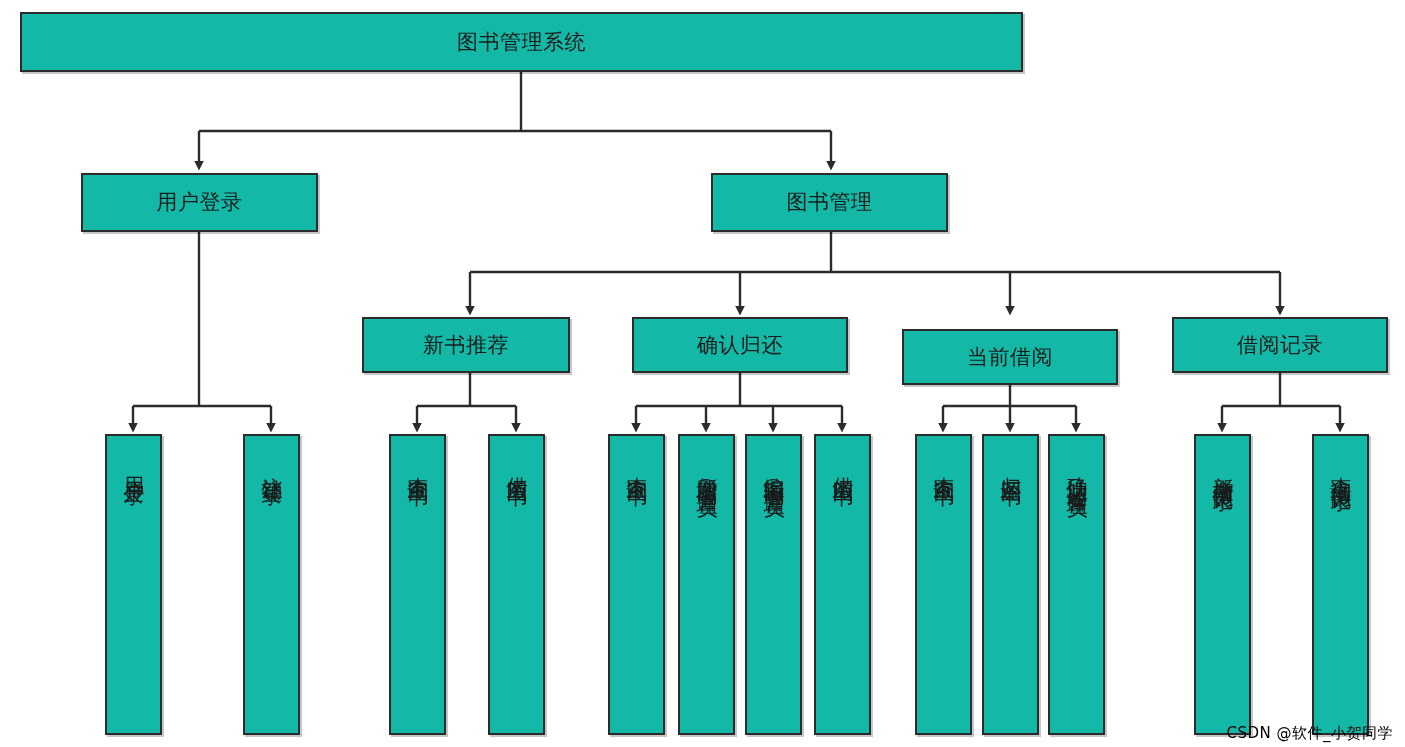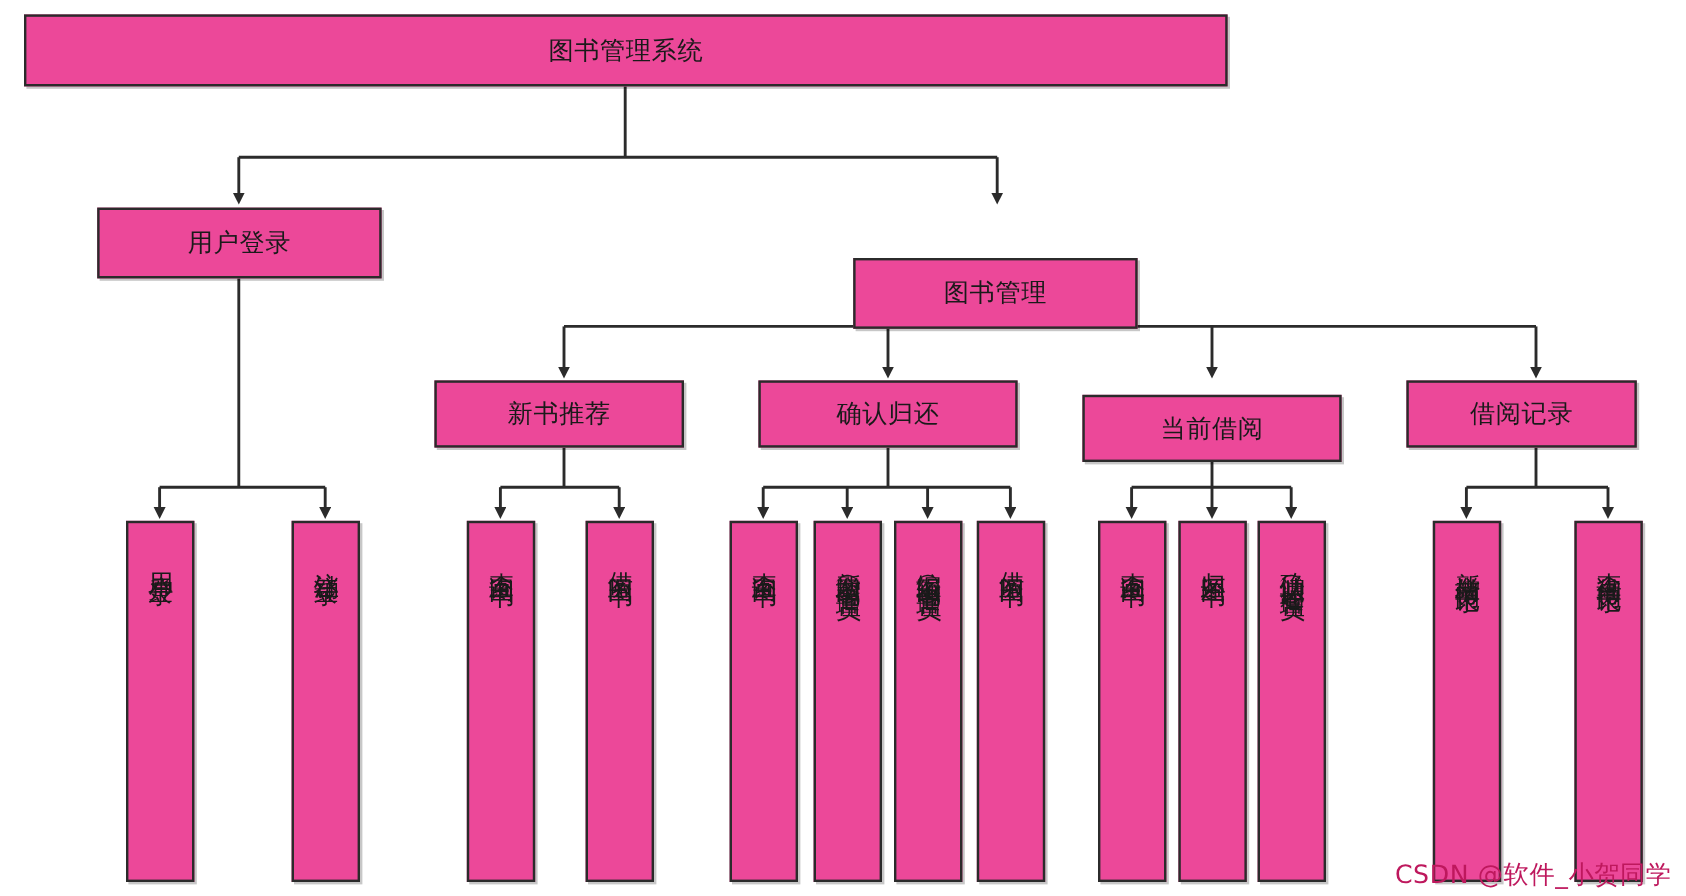--- a/index.html
+++ b/index.html
@@ -21,21 +21,21 @@
     position: absolute;
     left: 0;
     top: 0;
     width: 1405px;
     height: 747px;
     pointer-events: none;
   }
   .node {
     position: absolute;
     box-sizing: border-box;
-    background: #ec4899;
+    background: #14b8a6;
     border: 2px solid #2b2b2b;
     box-shadow: 2px 2px 0 rgba(0,0,0,0.22);
     display: flex;
     align-items: center;
     justify-content: center;
     color: #1a1a1a;
   }
   .node .lbl {
     display: block;
     text-align: center;
@@ -55,22 +55,22 @@
     writing-mode: vertical-rl;
     text-orientation: upright;
     font-size: 21px;
     line-height: 1.0;
     letter-spacing: 3px;
   }
   #watermark {
     position: absolute;
     right: 12px;
     bottom: 4px;
-    font-size: 21px;
-    color: #be185d;
+    font-size: 15px;
+    color: #000000;
     letter-spacing: 0.5px;
     white-space: nowrap;
     user-select: none;
   }
 </style>
 </head>
 <body>
 
 <div id="canvas">
 
@@ -125,34 +125,34 @@
     </g>
   </svg>
 
   <div class="node horiz" style="left:20px; top:12px; width:1003px; height:60px;">
     <span class="lbl">图书管理系统</span>
   </div>
 
   <div class="node horiz" style="left:81px; top:173px; width:237px; height:59px;">
     <span class="lbl">用户登录</span>
   </div>
-  <div class="node horiz" style="left:711px; top:173px; width:237px; height:59px;margin-top:42px;">
+  <div class="node horiz" style="left:711px; top:173px; width:237px; height:59px;">
     <span class="lbl">图书管理</span>
   </div>
 
   <div class="node horiz" style="left:362px; top:317px; width:208px; height:56px;">
     <span class="lbl">新书推荐</span>
   </div>
   <div class="node horiz" style="left:632px; top:317px; width:216px; height:56px;">
     <span class="lbl">确认归还</span>
   </div>
   <div class="node horiz" style="left:902px; top:317px; width:216px; height:56px;margin-top:12px;">
     <span class="lbl">当前借阅</span>
   </div>
-  <div class="node horiz" style="left:1172px; top:317px; width:192px; height:56px;">
+  <div class="node horiz" style="left:1172px; top:317px; width:216px; height:56px;">
     <span class="lbl">借阅记录</span>
   </div>
 
   <div class="node vert" style="left:105px; top:434px; width:57px; height:301px;">
     <span class="lbl">用户登录</span>
   </div>
   <div class="node vert" style="left:243px; top:434px; width:57px; height:301px;">
     <span class="lbl">注销登录</span>
   </div>
 

